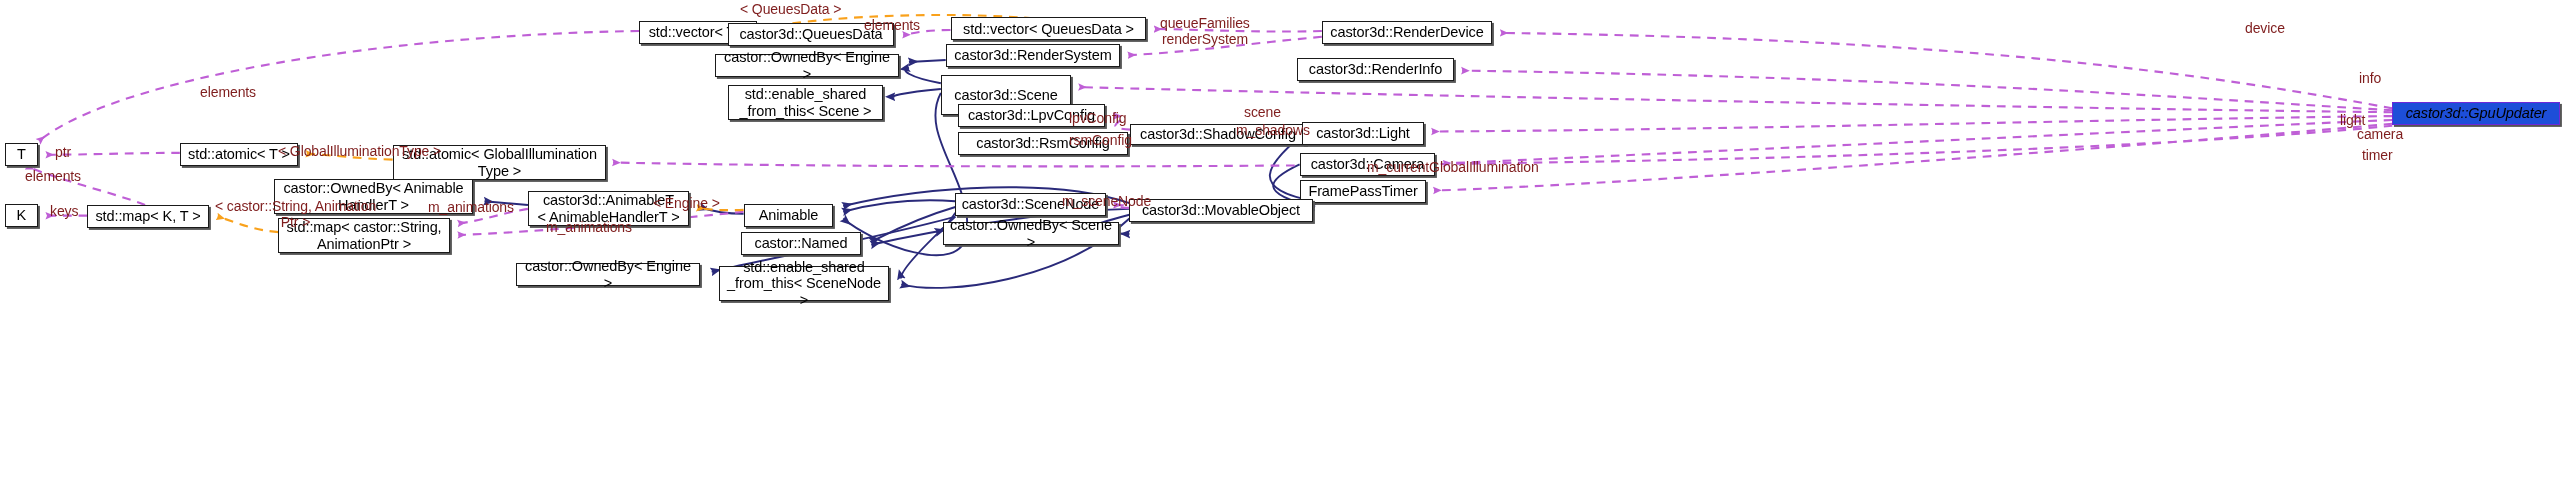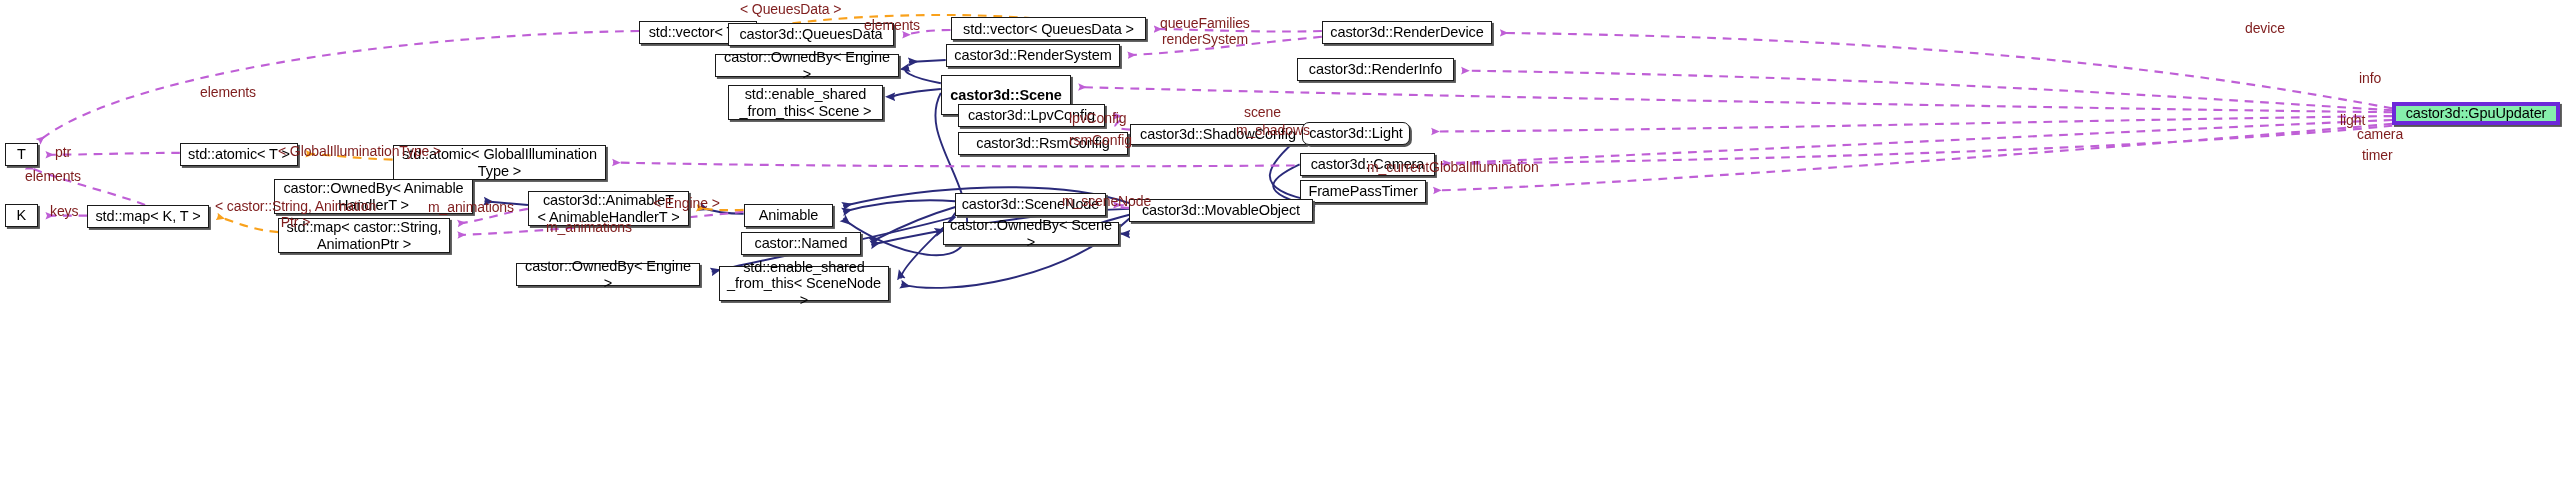--- a/index.html
+++ b/index.html
@@ -33,22 +33,23 @@
     justify-content: center;
     text-align: center;
     font-size: 14.5px;
     line-height: 1.12;
     color: #000000;
     white-space: pre-line;
     padding: 1px 4.8px;
     letter-spacing: -0.1px;
   }
   .node.current {
-    background: #86efac;
-    border: 4px solid #6d28d9;
+    background: #1d4ed8;
+    border: 1px solid #6d28d9;
+    font-style: italic;
   }
   .edge-label {
     position: absolute;
     font-size: 14px;
     color: #7f1d1d;
     white-space: nowrap;
     background: transparent;
     letter-spacing: -0.1px;
     line-height: 1;
   }
@@ -163,27 +164,27 @@
     </g>
   </svg>
 
   <div class="node" style="left:639px; top:21px; width:118px; height:23px;">std::vector&lt; T &gt;</div>
   <div class="node" style="left:728px; top:23px; width:166px; height:23px;">castor3d::QueuesData</div>
   <div class="node" style="left:951px; top:17.4px; width:195px; height:23px;">std::vector&lt; QueuesData &gt;</div>
   <div class="node" style="left:1322px; top:21px; width:170px; height:23px;">castor3d::RenderDevice</div>
   <div class="node" style="left:946px; top:44px; width:174px; height:23px;">castor3d::RenderSystem</div>
   <div class="node" style="left:715px; top:54px; width:184px; height:23px;">castor::OwnedBy&lt; Engine &gt;</div>
   <div class="node" style="left:1297px; top:58px; width:157px; height:23px;">castor3d::RenderInfo</div>
-  <div class="node" style="left:941px; top:75px; width:130px; height:40px;font-weight:bold;">castor3d::Scene</div>
+  <div class="node" style="left:941px; top:75px; width:130px; height:40px;">castor3d::Scene</div>
   <div class="node" style="left:728px; top:85px; width:155px; height:35px;">std::enable_shared
 _from_this&lt; Scene &gt;</div>
   <div class="node current" style="left:2392px; top:102px; width:168px; height:23px;">castor3d::GpuUpdater</div>
   <div class="node" style="left:958px; top:104px; width:147px; height:23px;">castor3d::LpvConfig</div>
   <div class="node" style="left:1130px; top:124px; width:176px; height:21px;">castor3d::ShadowConfig</div>
-  <div class="node" style="left:1302px; top:122px; width:108px; height:23px;border-radius:7px;">castor3d::Light</div>
+  <div class="node" style="left:1302px; top:122px; width:122px; height:23px;">castor3d::Light</div>
   <div class="node" style="left:958px; top:132px; width:170px; height:23px;">castor3d::RsmConfig</div>
   <div class="node" style="left:4.8px; top:143px; width:33px; height:23px;">T</div>
   <div class="node" style="left:180px; top:143px; width:118px; height:23px;">std::atomic&lt; T &gt;</div>
   <div class="node" style="left:393px; top:145px; width:213px; height:35px;">std::atomic&lt; GlobalIllumination
 Type &gt;</div>
   <div class="node" style="left:1300px; top:153px; width:135px; height:23px;">castor3d::Camera</div>
   <div class="node" style="left:274px; top:179px; width:199px; height:35px;">castor::OwnedBy&lt; Animable
 HandlerT &gt;</div>
   <div class="node" style="left:1300px; top:180px; width:126px; height:23px;">FramePassTimer</div>
   <div class="node" style="left:528px; top:191px; width:161px; height:35px;">castor3d::AnimableT

